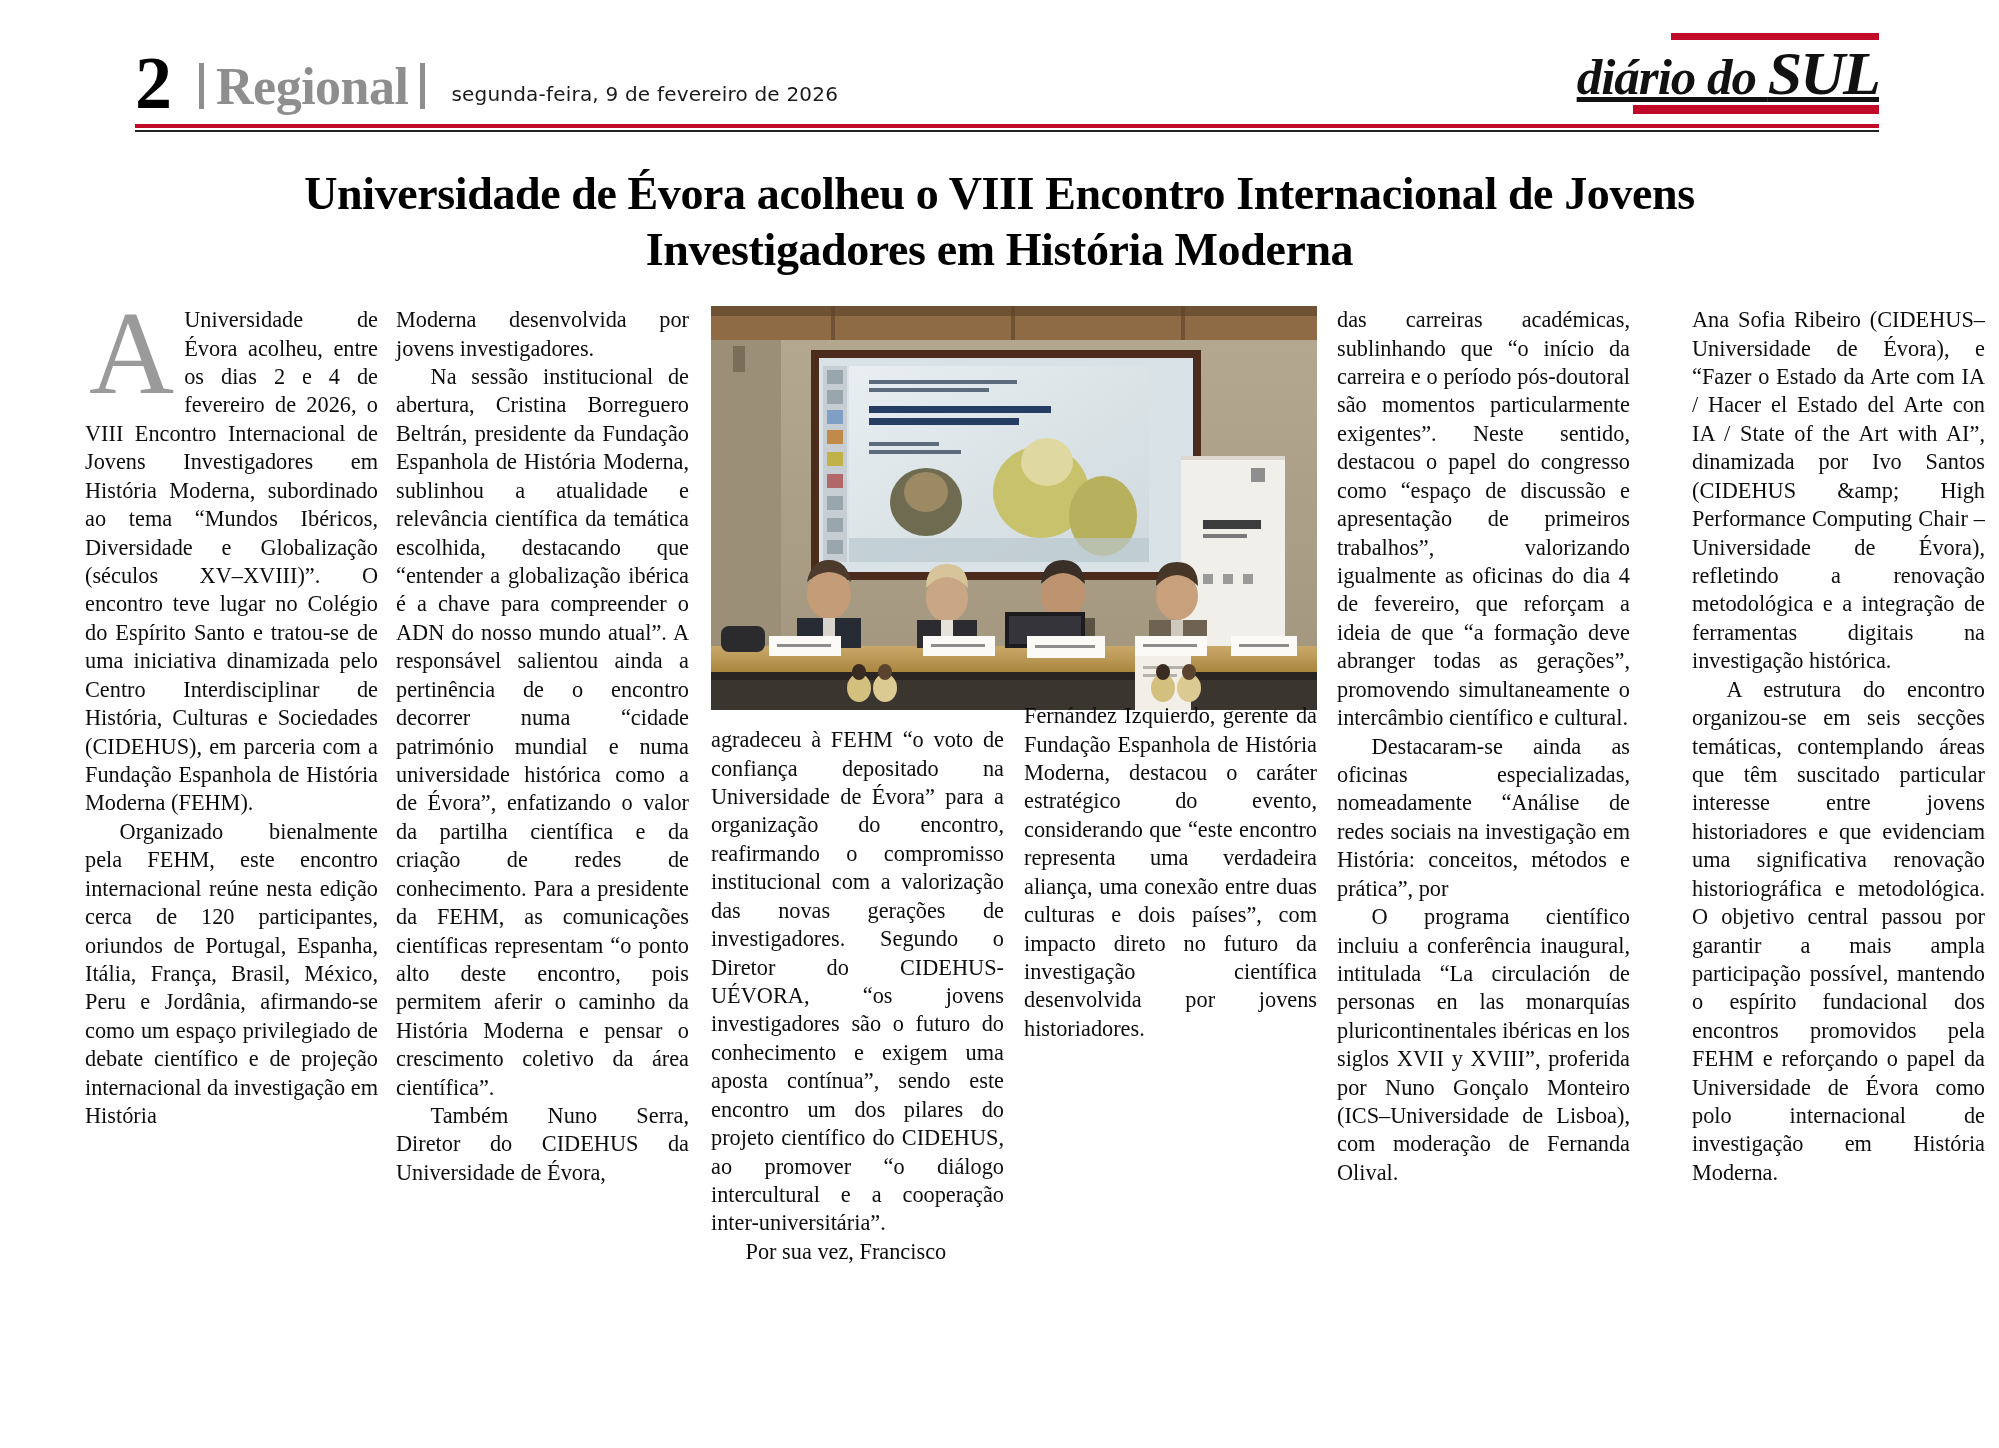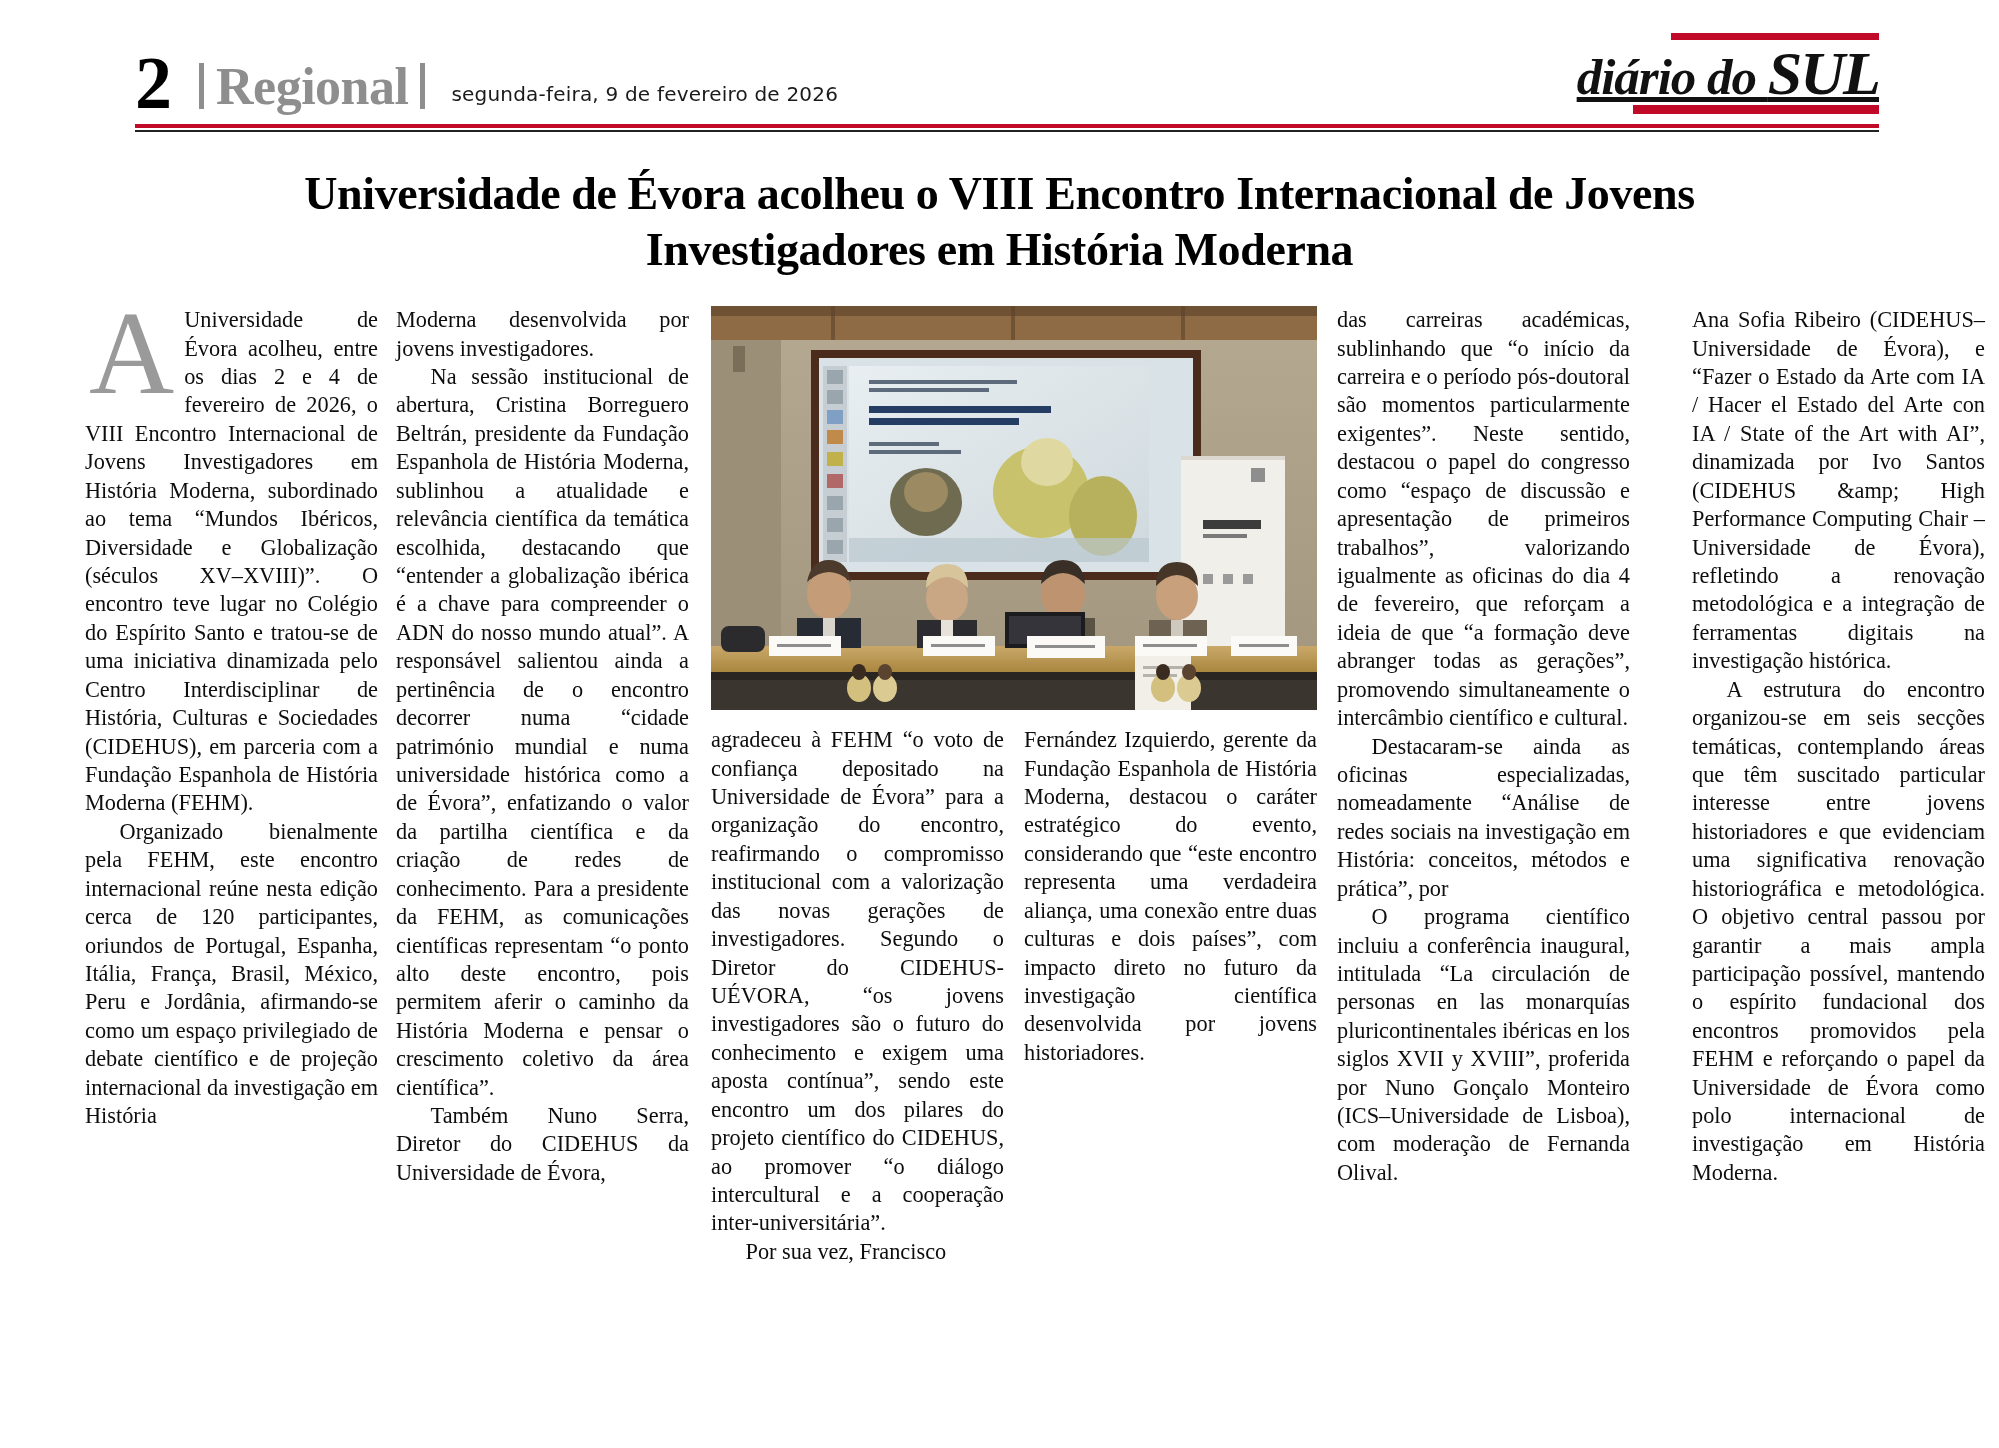--- a/index.html
+++ b/index.html
@@ -147,21 +147,21 @@
     text-align: justify;
     hyphens: none;
     color: #0d0d0d;
   }
   .col p { margin: 0; }
   .col p.ind { text-indent: 1.55em; }
 
   .col-1 { left: 0; }
   .col-2 { left: 311px; }
   .col-3 { left: 626px; top: 420px; width: 293px; }
-  .col-4 { left: 939px; top: 420px; width: 293px; }
+  .col-4 { left: 939px; top: 396px; width: 293px; }
   .col-5 { left: 1252px; }
   .col-6 { left: 1607px; }
 
   
   .dropcap-para {
     position: relative;
   }
   .dropcap {
     float: left;
     font-family: "Liberation Serif", serif;

